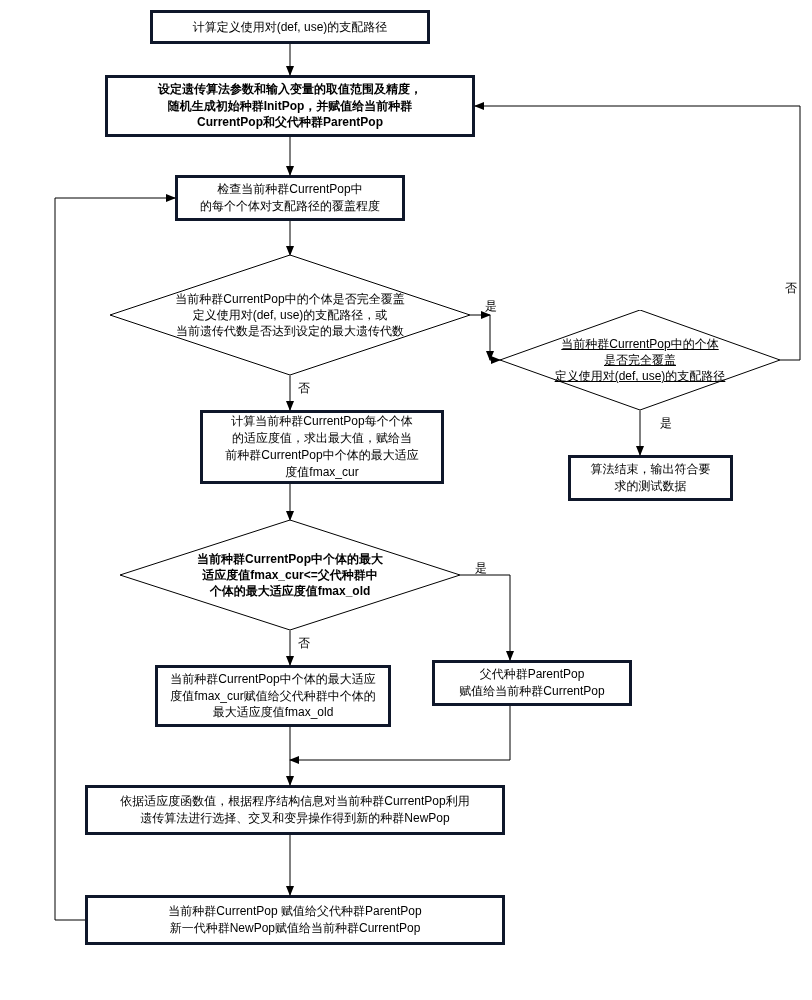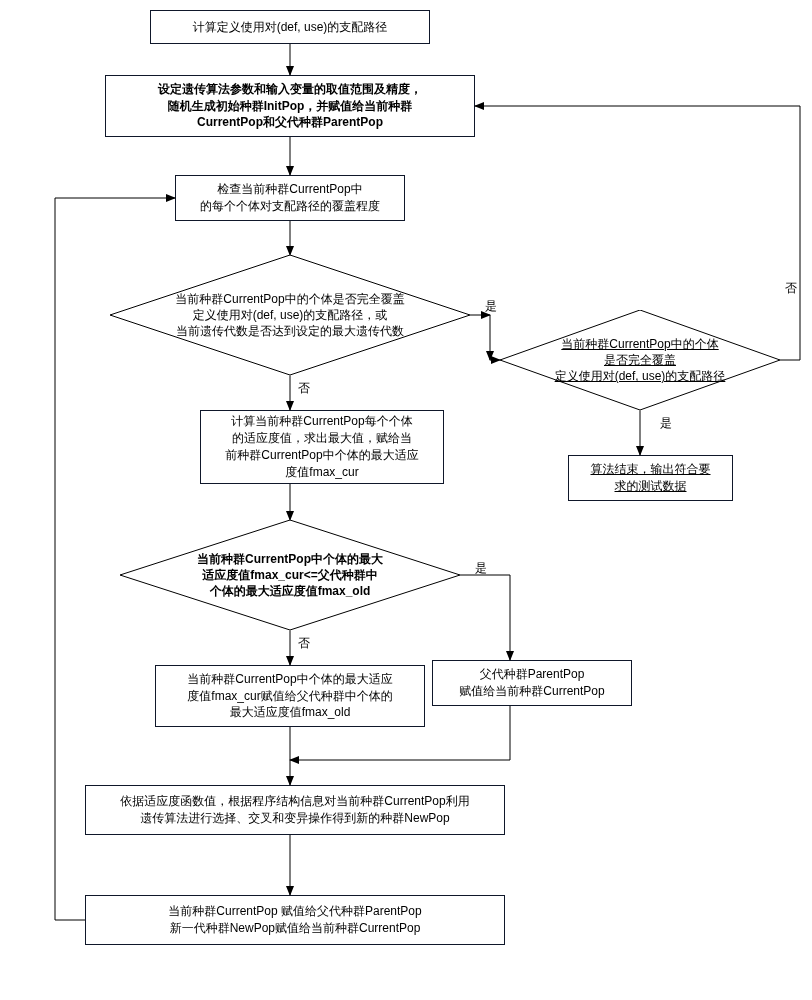--- a/index.html
+++ b/index.html
@@ -8,21 +8,21 @@
     width: 812px;
     height: 1000px;
     background: #fff;
     font-family: "SimSun", "Microsoft YaHei", sans-serif;
     font-size: 12px;
     color: #000;
     position: relative;
   }
   .box {
     position: absolute;
-    border: 1px solid #0f172a;
+    border: 3px solid #0f172a;
     background: #fff;
     text-align: center;
     display: flex;
     align-items: center;
     justify-content: center;
     padding: 6px 8px;
     box-sizing: border-box;
     line-height: 1.4;
   }
   .diamond {
@@ -91,40 +91,40 @@
 定义使用对(def, use)的支配路径</div>
 </div>
 
 <div class="box" style="left:168px; top:410px; width:244px; height:74px; white-space:pre-line;margin-left:32px;">
   <span>计算当前种群CurrentPop每个个体
 的适应度值，求出最大值，赋给当
 前种群CurrentPop中个体的最大适应
 度值fmax_cur</span>
 </div>
 
-<div class="box" style="left:568px; top:455px; width:165px; height:46px; white-space:pre-line;text-decoration:underline;">
+<div class="box" style="left:568px; top:455px; width:165px; height:46px; white-space:pre-line;">
   <span>算法结束，输出符合要
 求的测试数据</span>
 </div>
 
 <div class="diamond" style="left:120px; top:520px; width:340px; height:110px;font-weight:bold;">
   <svg viewBox="0 0 340 110" preserveAspectRatio="none">
     <polygon points="170,0 340,55 170,110 0,55" fill="#fff" stroke="#000" stroke-width="1"></polygon>
   </svg>
   <div class="dtext" style="white-space:pre-line;">当前种群CurrentPop中个体的最大
 适应度值fmax_cur&lt;=父代种群中
 个体的最大适应度值fmax_old</div>
 </div>
 
 <div class="box" style="left:432px; top:660px; width:200px; height:46px; white-space:pre-line;">
   <span>父代种群ParentPop
 赋值给当前种群CurrentPop</span>
 </div>
 
-<div class="box" style="left:155px; top:665px; width:270px; height:62px; white-space:pre-line;align-items:center;">
+<div class="box" style="left:155px; top:665px; width:236px; height:62px; white-space:pre-line;align-items:center;">
   <span>当前种群CurrentPop中个体的最大适应
 度值fmax_cur赋值给父代种群中个体的
 最大适应度值fmax_old</span>
 </div>
 
 <div class="box" style="left:85px; top:785px; width:420px; height:50px; white-space:pre-line;">
   <span>依据适应度函数值，根据程序结构信息对当前种群CurrentPop利用
 遗传算法进行选择、交叉和变异操作得到新的种群NewPop</span>
 </div>
 

